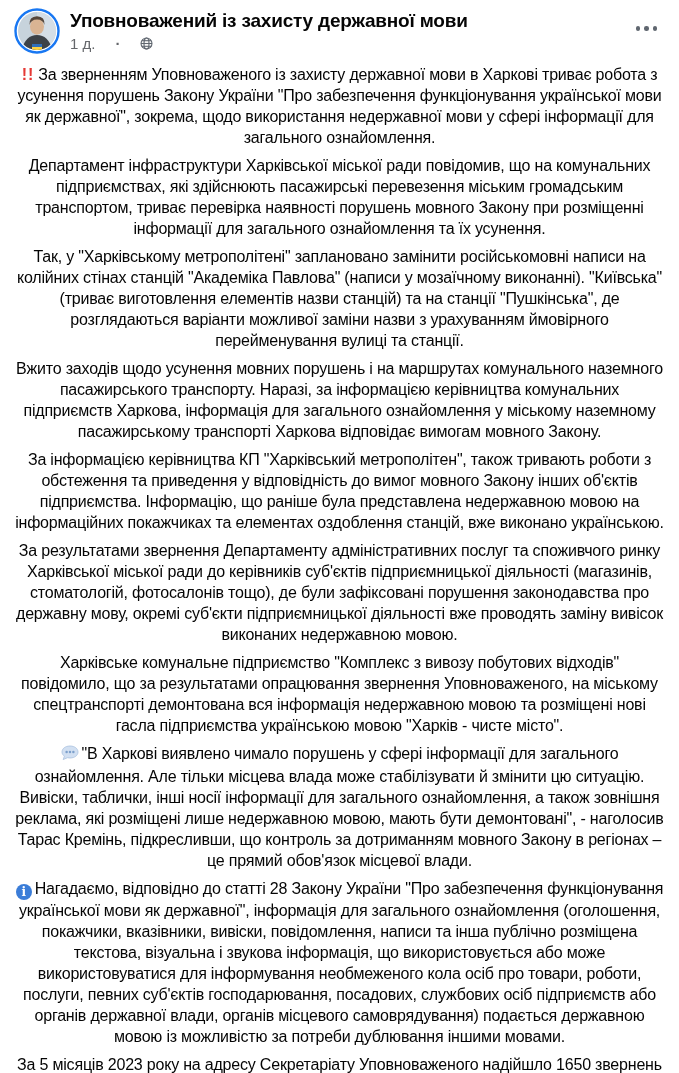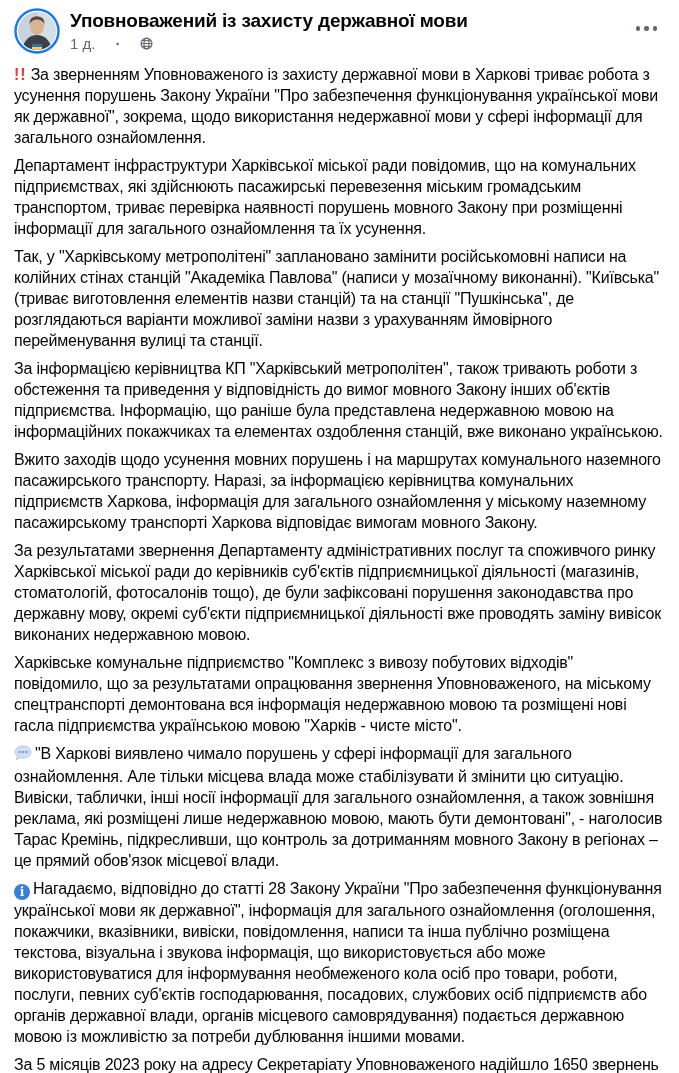--- a/index.html
+++ b/index.html
@@ -35,21 +35,21 @@
   }
   .menu-btn i {
     width: 4.5px; height: 4.5px; border-radius: 50%;
     background: #606770; display: block;
   }
 
   
   .post-body { padding: 4px 14px 0 14px; }
   .post-body p {
     font-size: 16px; line-height: 21px; letter-spacing: -0.2px;
-    margin: 0 0 7px 0; color: #050505;
+    margin: 0 0 7px 0; color: #050505; text-align: center;
   }
   .em-dbl {
     color: #e53935; font-weight: 800; font-size: 16px;
     letter-spacing: 1px; margin-right: 4px;
   }
   .icon-inline { display: inline-block; vertical-align: -2px; margin-right: 3px; }
   .info-badge {
     display: inline-flex; width: 16px; height: 16px; border-radius: 50%;
     background: #3b7dd8; color: #ffffff; font-weight: 700; font-size: 12px;
     align-items: center; justify-content: center; vertical-align: -2px;
@@ -104,23 +104,23 @@
     </div>
   </div>
 
   <div class="post-body">
     <p><span class="em-dbl">!!</span><span>За зверненням Уповноваженого із захисту державної мови в Харкові триває робота з усунення порушень Закону України "Про забезпечення функціонування української мови як державної", зокрема, щодо використання недержавної мови у сфері інформації для загального ознайомлення.</span></p>
 
     <p><span>Департамент інфраструктури Харківської міської ради повідомив, що на комунальних підприємствах, які здійснюють пасажирські перевезення міським громадським транспортом, триває перевірка наявності порушень мовного Закону при розміщенні інформації для загального ознайомлення та їх усунення.</span></p>
 
     <p><span>Так, у "Харківському метрополітені" заплановано замінити російськомовні написи на колійних стінах станцій "Академіка Павлова" (написи у мозаїчному виконанні). "Київська" (триває виготовлення елементів назви станцій) та на станції "Пушкінська", де розглядаються варіанти можливої заміни назви з урахуванням ймовірного перейменування вулиці та станції.</span></p>
 
+    <p><span>Вжито заходів щодо усунення мовних порушень і на маршрутах комунального наземного пасажирського транспорту. Наразі, за інформацією керівництва комунальних підприємств Харкова, інформація для загального ознайомлення у міському наземному пасажирському транспорті Харкова відповідає вимогам мовного Закону.</span></p>
+
     <p><span>За інформацією керівництва КП "Харківський метрополітен", також тривають роботи з обстеження та приведення у відповідність до вимог мовного Закону інших об'єктів підприємства. Інформацію, що раніше була представлена недержавною мовою на інформаційних покажчиках та елементах оздоблення станцій, вже виконано українською.</span></p>
-
-    <p><span>Вжито заходів щодо усунення мовних порушень і на маршрутах комунального наземного пасажирського транспорту. Наразі, за інформацією керівництва комунальних підприємств Харкова, інформація для загального ознайомлення у міському наземному пасажирському транспорті Харкова відповідає вимогам мовного Закону.</span></p>
 
     <p><span>За результатами звернення Департаменту адміністративних послуг та споживчого ринку Харківської міської ради до керівників суб'єктів підприємницької діяльності (магазинів, стоматологій, фотосалонів тощо), де були зафіксовані порушення законодавства про державну мову, окремі суб'єкти підприємницької діяльності вже проводять заміну вивісок виконаних недержавною мовою.</span></p>
 
     <p><span>Харківське комунальне підприємство "Комплекс з вивозу побутових відходів" повідомило, що за результатами опрацювання звернення Уповноваженого, на міському спецтранспорті демонтована вся інформація недержавною мовою та розміщені нові гасла підприємства українською мовою "Харків - чисте місто".</span></p>
 
     <p><span class="icon-inline"><svg width="18" height="16" viewBox="0 0 18 16">
             <path d="M9,1 C13.6,1 17,3.6 17,7 C17,10.4 13.6,13 9,13 C8.1,13 7.2,12.9 6.4,12.7 L2.2,14.6 L3.4,11.2 C1.9,10.1 1,8.6 1,7 C1,3.6 4.4,1 9,1 Z" fill="#d2e0f2" stroke="#a9c2e0" stroke-width="0.8"></path>
             <circle cx="5.6" cy="7" r="1.25" fill="#7da0cc"></circle>
             <circle cx="9" cy="7" r="1.25" fill="#7da0cc"></circle>
             <circle cx="12.4" cy="7" r="1.25" fill="#7da0cc"></circle>

